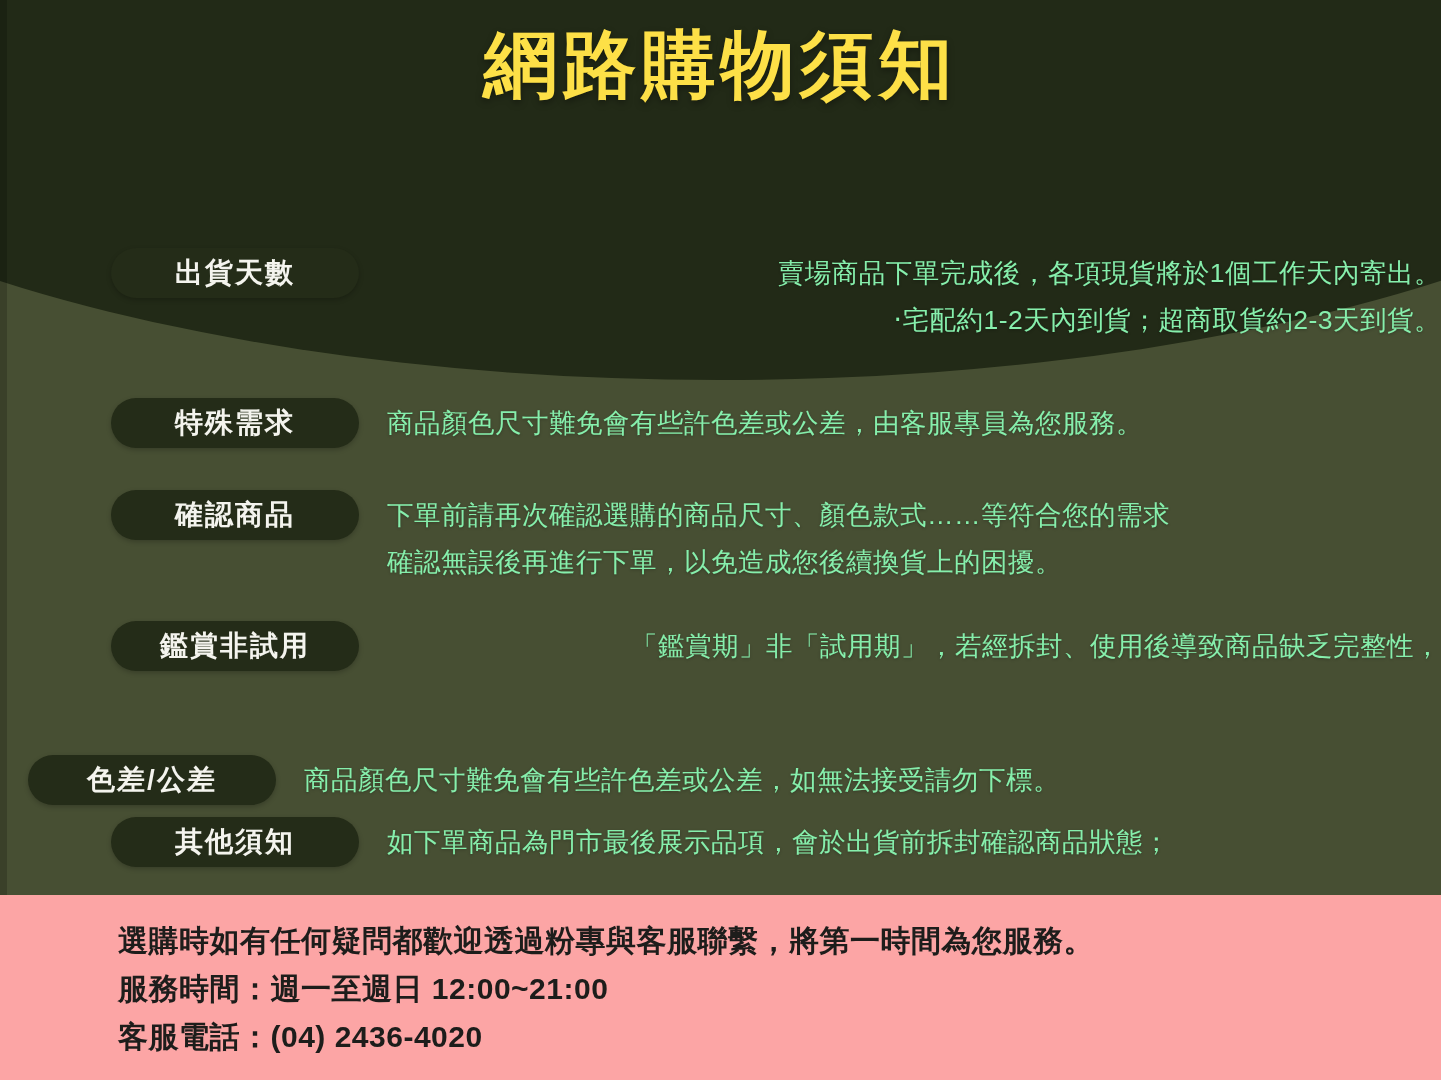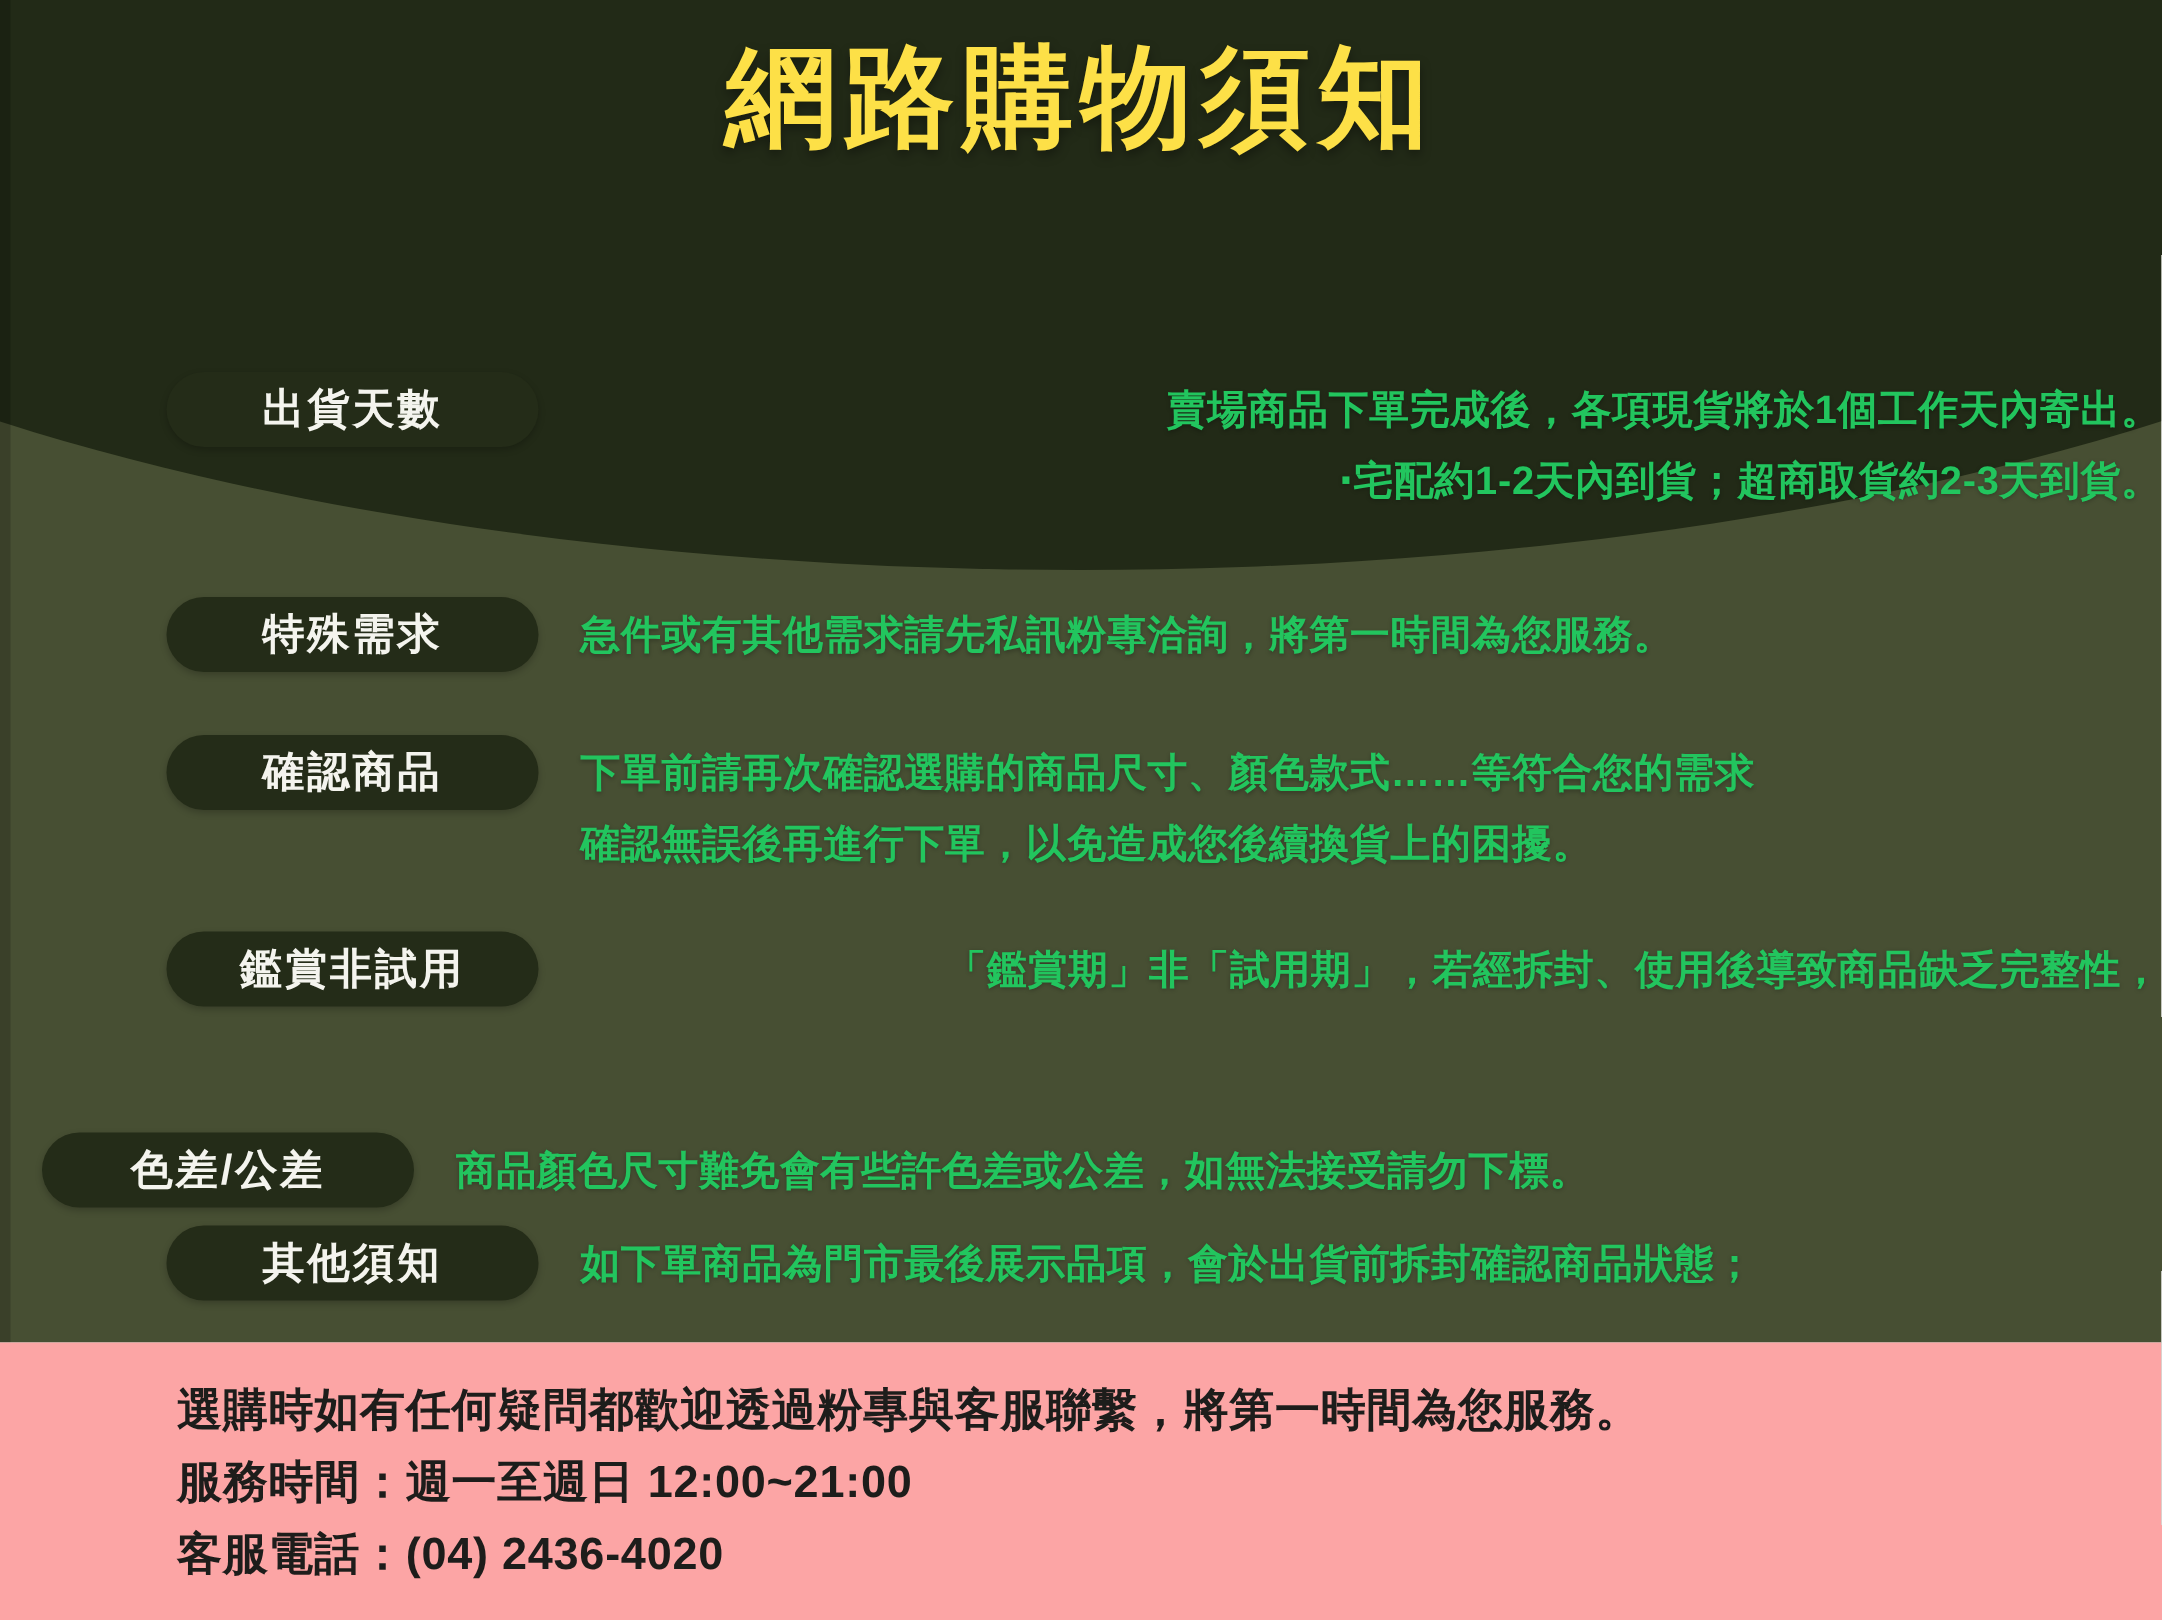--- a/index.html
+++ b/index.html
@@ -94,23 +94,23 @@
     box-shadow: 0 2px 5px rgba(0,0,0,0.22);
     box-sizing: border-box;
     white-space: nowrap;
   }
   .lines {
     flex: 1 1 auto;
     padding-left: 28px;
     padding-top: 2px;
   }
   .line {
-    color: #22c55e;
+    color: #86efac;
     font-size: 26.5px;
-    font-weight: bold;
+    font-weight: normal;
     letter-spacing: 0.5px;
     line-height: 47px;
     white-space: nowrap;
     text-shadow: 0 1px 3px rgba(0,0,0,0.28);
   }
 
   
   .row-0 { margin-top: 0px; text-align: right;  }
   .row-1 { margin-top: 54px; }
   .row-2 { margin-top: 42px; }
@@ -155,21 +155,21 @@
         <div class="pill">出貨天數</div>
         <div class="lines">
           <div class="line">賣場商品下單完成後，各項現貨將於1個工作天內寄出。</div>
           <div class="line">‧宅配約1-2天內到貨；超商取貨約2-3天到貨。</div>
         </div>
       </div>
 
       <div class="row row-1">
         <div class="pill">特殊需求</div>
         <div class="lines">
-          <div class="line">急件或有其他需求請先私訊粉專洽詢，將第一時間為您服務。</div>
+          <div class="line">商品顏色尺寸難免會有些許色差或公差，由客服專員為您服務。</div>
         </div>
       </div>
 
       <div class="row row-2">
         <div class="pill">確認商品</div>
         <div class="lines">
           <div class="line">下單前請再次確認選購的商品尺寸、顏色款式……等符合您的需求</div>
           <div class="line">確認無誤後再進行下單，以免造成您後續換貨上的困擾。</div>
         </div>
       </div>

